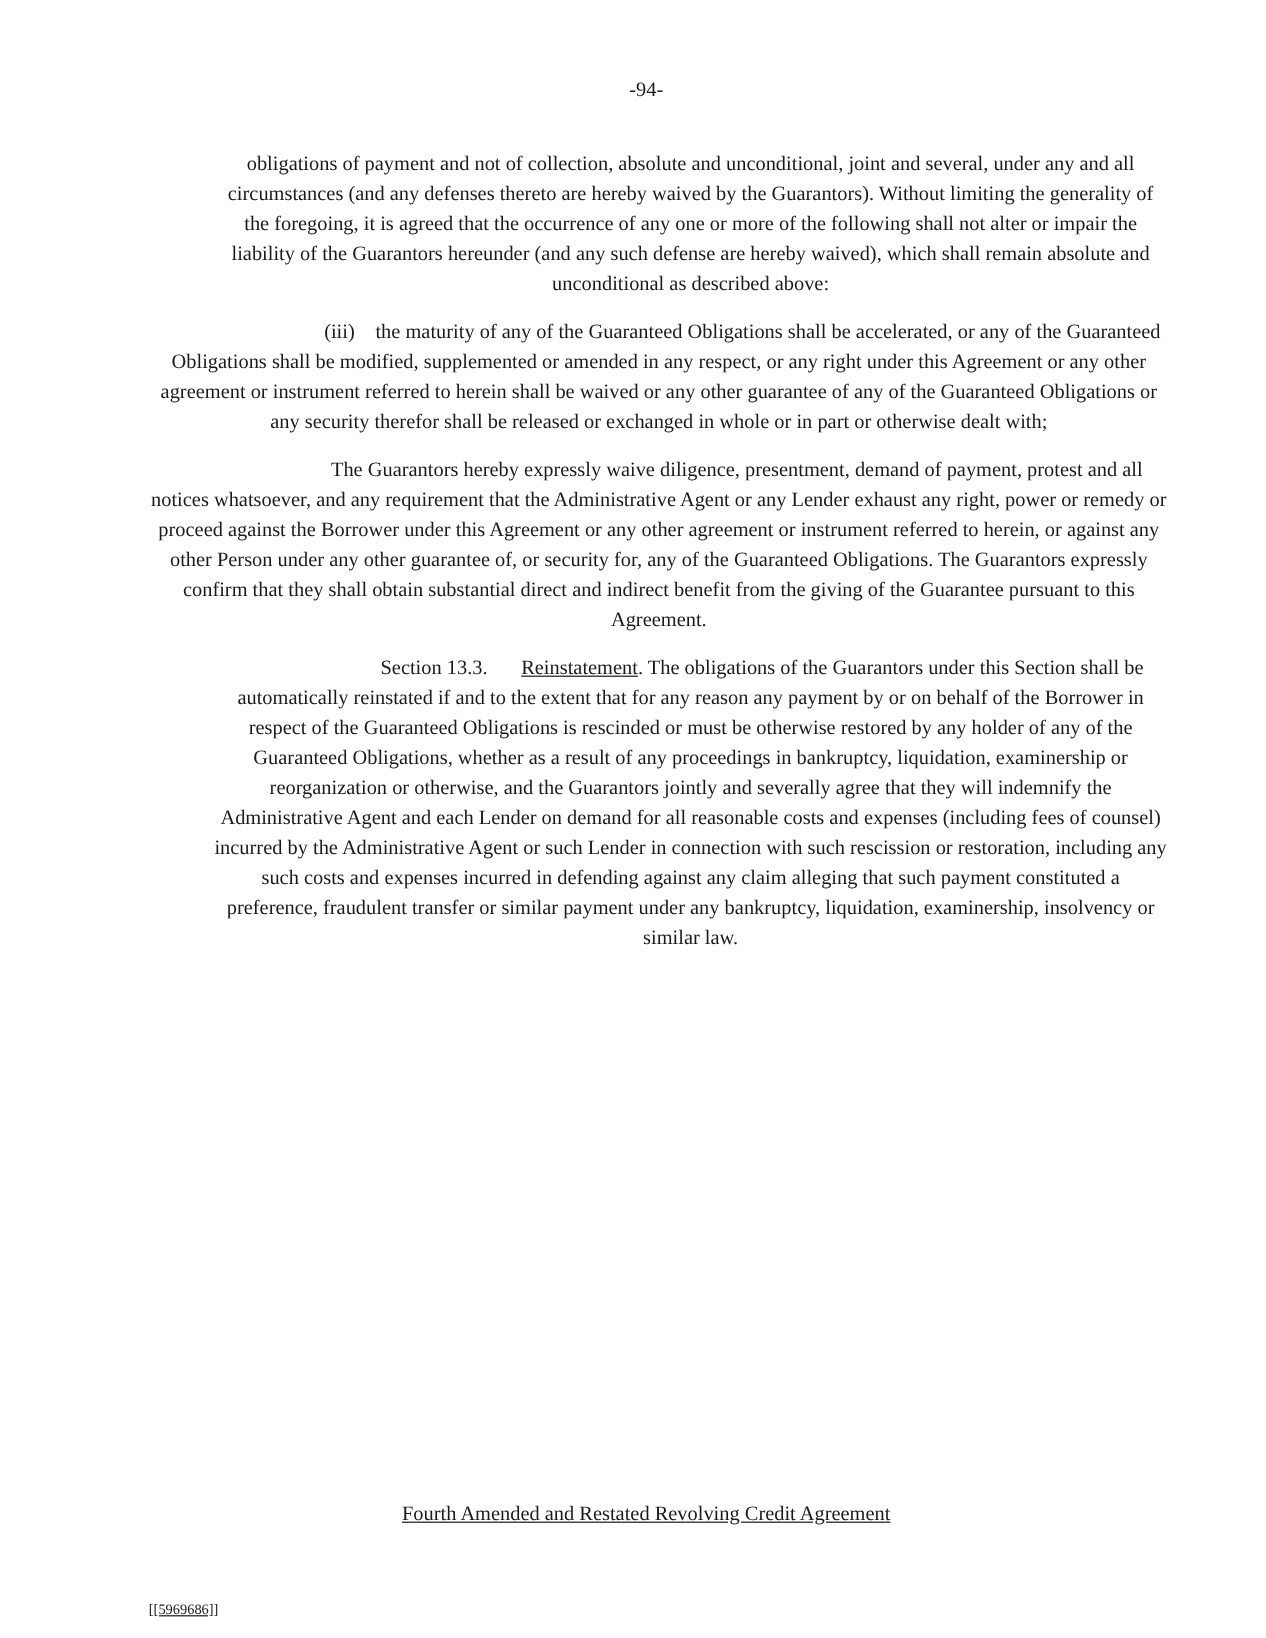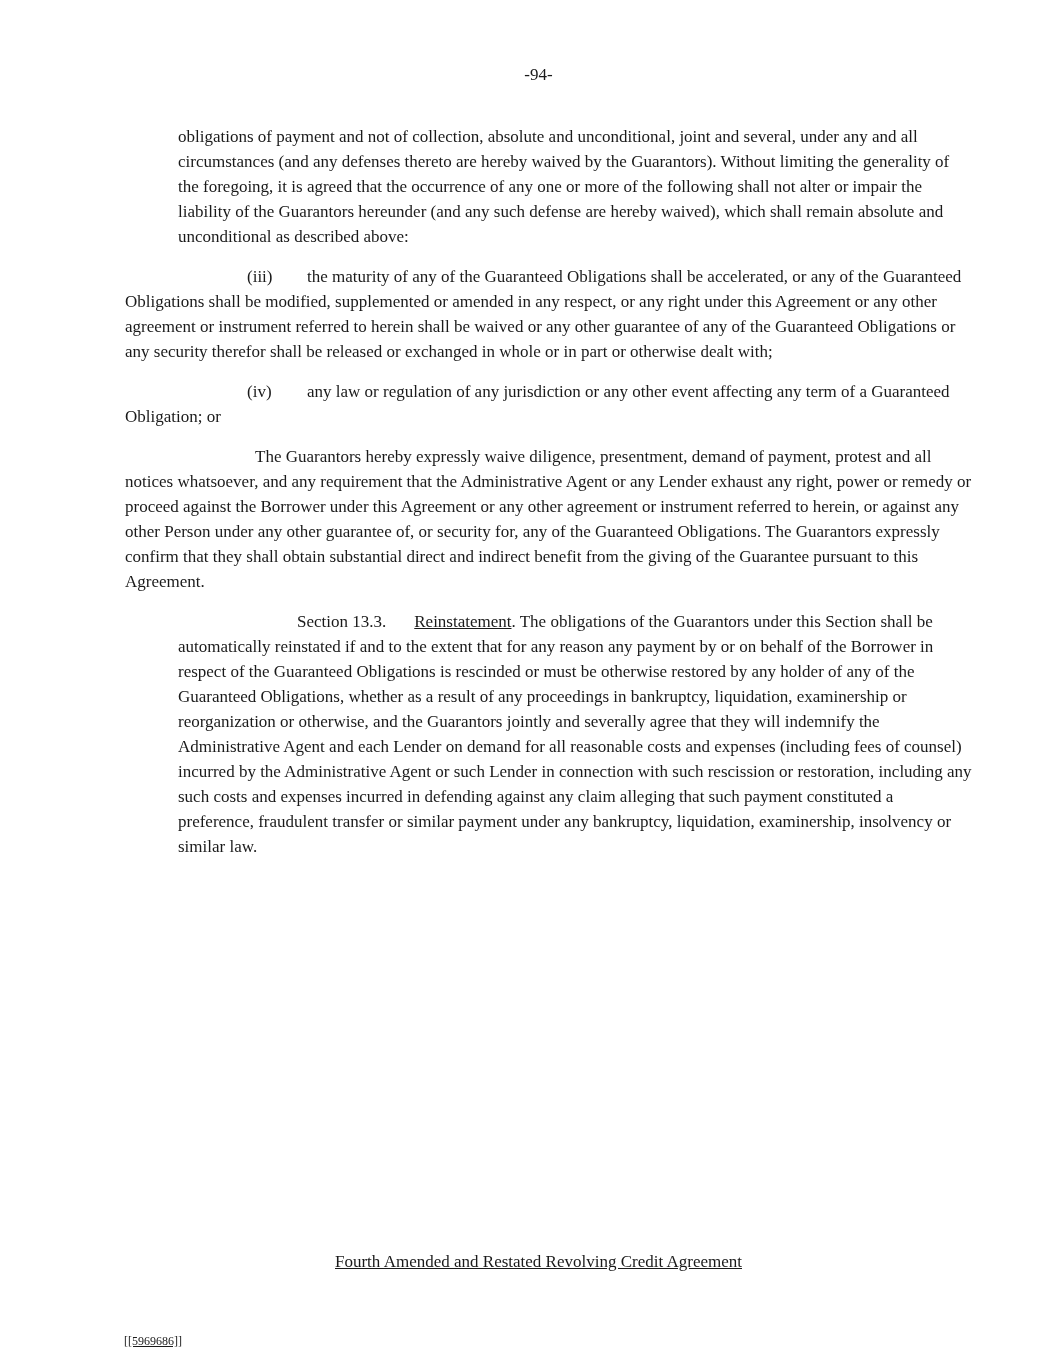--- a/index.html
+++ b/index.html
@@ -24,21 +24,21 @@
     top: 62px;
     left: 0;
     right: 0;
     text-align: center;
   }
   .content {
     position: absolute;
     top: 124px;
     left: 125px;
     right: 104px;
-    text-align: left;
+    text-align: center;
   }
   .content p {
     margin: 15px 0 0 0;
   }
   .content p:first-child {
     margin-top: 0;
   }
   p.block-indent {
     margin-left: 53px;
   }
@@ -89,21 +89,20 @@
   <div class="page-number">-94-</div>
 
   <div class="content">
 
     <p class="block-indent">obligations of payment and not of collection, absolute and unconditional, joint and several, under any and all circumstances (and any defenses thereto are hereby waived by the Guarantors).  Without limiting the generality of the foregoing, it is agreed that the occurrence of any one or more of the following shall not alter or impair the liability of the Guarantors hereunder (and any such defense are hereby waived), which shall remain absolute and unconditional as described above:</p>
 
 
 
     <p class="item"><span class="marker">(iii)</span><span>the maturity of any of the Guaranteed Obligations shall be accelerated, or any of the Guaranteed Obligations shall be modified, supplemented or amended in any respect, or any right under this Agreement or any other agreement or instrument referred to herein shall be waived or any other guarantee of any of the Guaranteed Obligations or any security therefor shall be released or exchanged in whole or in part or otherwise dealt with;</span></p>
 
-    <p class="item"><span class="marker">(iv)</span><span>any law or regulation of any jurisdiction or any other event affecting any term of a Guaranteed Obligation; or</span></p>
 
 
     <p class="waiver">The Guarantors hereby expressly waive diligence, presentment, demand of payment, protest and all notices whatsoever, and any requirement that the Administrative Agent or any Lender exhaust any right, power or remedy or proceed against the Borrower under this Agreement or any other agreement or instrument referred to herein, or against any other Person under any other guarantee of, or security for, any of the Guaranteed Obligations.  The Guarantors expressly confirm that they shall obtain substantial direct and indirect benefit from the giving of the Guarantee pursuant to this Agreement.</p>
 
     <p class="section"><span class="sec-prefix">Section 13.3.</span><span class="sec-heading">Reinstatement</span><span>.  The obligations of the Guarantors under this Section shall be automatically reinstated if and to the extent that for any reason any payment by or on behalf of the Borrower in respect of the Guaranteed Obligations is rescinded or must be otherwise restored by any holder of any of the Guaranteed Obligations, whether as a result of any proceedings in bankruptcy, liquidation, examinership or reorganization or otherwise, and the Guarantors jointly and severally agree that they will indemnify the Administrative Agent and each Lender on demand for all reasonable costs and expenses (including fees of counsel) incurred by the Administrative Agent or such Lender in connection with such rescission or restoration, including any such costs and expenses incurred in defending against any claim alleging that such payment constituted a preference, fraudulent transfer or similar payment under any bankruptcy, liquidation, examinership, insolvency or similar law.</span></p>
 
   </div>
 
   <div class="footer-title">Fourth Amended and Restated Revolving Credit Agreement</div>
 

